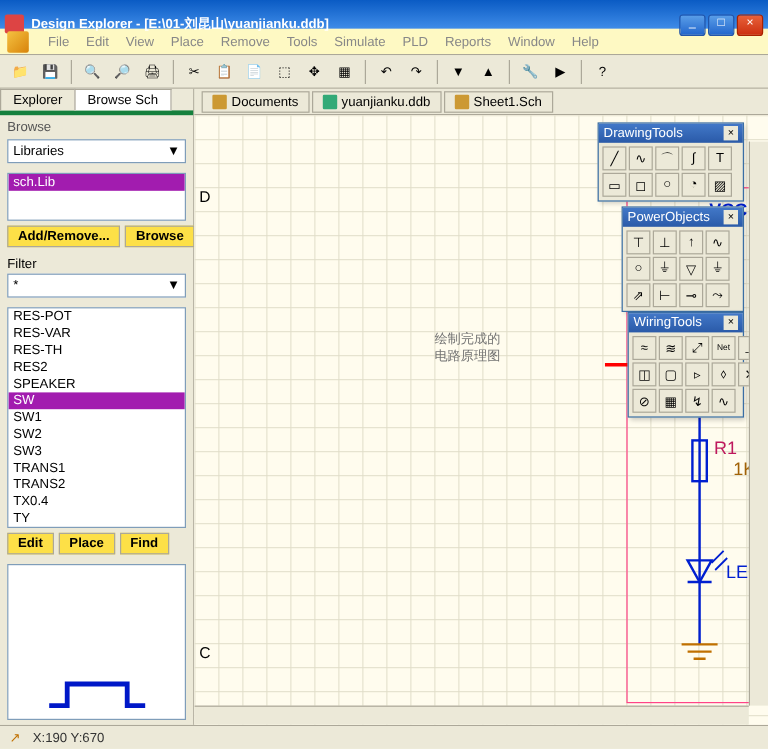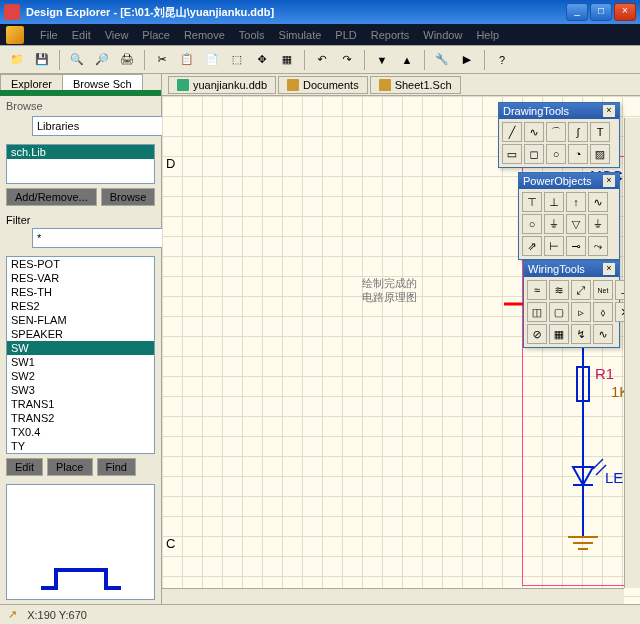--- a/index.html
+++ b/index.html
@@ -1,40 +1,40 @@
 <!DOCTYPE html>
 <html><head>
 <meta charset="utf-8">
 <style>
 * { box-sizing: border-box; margin: 0; padding: 0; font-family: Tahoma, Arial, sans-serif; font-size: 11px; }
 body { background: #ece9d8; width: 640px; height: 624px; overflow: hidden; }
-.titlebar { background: linear-gradient(#0a5bc4, #3f8ce8); height: 24px; color: #fff; display: flex; align-items: center; padding: 12px 4px; }
+.titlebar { background: linear-gradient(#0a5bc4, #3f8ce8); height: 24px; color: #fff; display: flex; align-items: flex-start; padding: 12px 4px; }
 .titlebar-icon { width: 16px; height: 16px; background: #d44; border-radius: 2px; margin-right: 6px; }
 .titlebar-text { flex: 1; font-weight: bold; }
 .win-btns { display: flex; gap: 2px; }
 .win-btn { width: 22px; height: 18px; background: linear-gradient(#5a9ee8,#2266cc); border: 1px solid #2255aa; border-radius: 3px; color: #fff; text-align: center; line-height: 14px; font-size: 10px; }
 .win-btn.close { background: linear-gradient(#e8613a,#cc3010); border-color: #aa2200; }
-.menubar { height: 22px; display: flex; align-items: center; padding: 2px 6px; gap: 2px; background: #0f172a; border-bottom: 1px solid #aca899; }
+.menubar { height: 22px; display: flex; align-items: center; padding: 2px 6px; gap: 2px; background: #fef9c3; border-bottom: 1px solid #aca899; }
 .app-logo { width: 18px; height: 18px; background: linear-gradient(135deg,#f5c242,#d8830a); border-radius: 2px; margin-right: 8px; }
 .menu-item { color: #888; padding: 2px 6px; }
 .toolbar { height: 28px; display: flex; align-items: center; padding: 2px 6px; gap: 3px; background: #ece9d8; border-bottom: 1px solid #aca899; }
 .tbtn { width: 22px; height: 22px; display: flex; align-items: center; justify-content: center; border: 1px solid transparent; border-radius: 2px; }
 .tsep { width: 1px; height: 20px; background: #aca899; margin: 0 3px; }
 .main { display: flex; height: 530px; }
 .sidebar { width: 162px; background: #ece9d8; border-right: 1px solid #aca899; display: flex; flex-direction: column; }
-.side-tabs { height: 22px; display: flex; border-bottom: 6px solid #15803d; }
+.side-tabs { height: 22px; display: flex; border-bottom: 4px solid #15803d; }
 .side-tab { padding: 3px 10px; background: #ece9d8; border: 1px solid #aca899; border-bottom: none; margin-right: -1px; font-size: 11px; }
 .side-tab.active { background: #fff; }
 .panel { padding: 4px 6px; }
 .panel-hdr { font-weight: normal; color: #555; margin-bottom: 4px; }
-.dropdown { width: 100%; height: 20px; border: 1px solid #7f9db9; background: #fff; padding: 0 4px; display: flex; align-items: center; justify-content: space-between; margin-left: 26px; }
+.dropdown { width: 100%; height: 20px; border: 1px solid #7f9db9; background: #fff; padding: 0 4px; display: flex; align-items: center; justify-content: space-between; }
 .listbox { width: 100%; border: 1px solid #7f9db9; background: #fff; overflow-y: auto; }
 .listbox div { padding: 1px 4px; }
-.listbox .selected { background: #0f766e; color: #fff; }
-.btn { border: 1px solid #aca899; background: #737373; padding: 2px 8px; font-size: 11px; }
+.listbox .selected { background: #a21caf; color: #fff; }
+.btn { border: 1px solid #aca899; background: #fde047; padding: 2px 8px; font-size: 11px; font-weight: bold; }
 .btnrow { display: flex; gap: 4px; margin-top: 4px; }
 .preview { flex: 1; border: 1px solid #7f9db9; background: #fff; margin: 4px 6px; min-height: 60px; display: flex; align-items: flex-end; justify-content: center; padding: 6px; }
 .canvas-area { flex: 1; position: relative; background: #ece9d8; }
 .doc-tabs { height: 22px; display: flex; align-items: center; padding: 0 6px; border-bottom: 1px solid #aca899; gap: 2px; }
 .doc-tab { padding: 2px 8px; border: 1px solid #aca899; background: #ece9d8; font-size: 11px; display: flex; align-items: center; gap: 4px; }
 .doc-tab .dicon { width: 12px; height: 12px; background: #3a7c2a; border-radius: 1px; }
 .canvas { position: absolute; top: 22px; left: 0; right: 0; bottom: 0; background: #fffcee; overflow: hidden; }
 .grid { position: absolute; inset: 0; background-image: linear-gradient(#e0ddc8 1px, transparent 1px), linear-gradient(90deg, #e0ddc8 1px, transparent 1px); background-size: 20px 20px; }
 .border-mark { position: absolute; color: #000; font-size: 13px; }
 .schematic { position: absolute; left: 360px; top: 60px; width: 140px; height: 430px; border: 1px solid #f48; }
@@ -133,21 +133,20 @@
         <span>*</span>
         <span>▼</span>
       </div>
     </div>
     <div class="panel" style="flex:1;display:flex;flex-direction:column">
       <div class="listbox" style="flex:1" id="complist">
           <div>RES-POT</div>
           <div>RES-VAR</div>
           <div>RES-TH</div>
           <div>RES2</div>
-          <div>SEN-FLAM</div>
           <div>SPEAKER</div>
           <div class="selected">SW</div>
           <div>SW1</div>
           <div>SW2</div>
           <div>SW3</div>
           <div>TRANS1</div>
           <div>TRANS2</div>
           <div>TX0.4</div>
           <div>TY</div>
         </div>
@@ -160,26 +159,26 @@
     <div class="preview">
       <svg width="90" height="30">
           <path d="M5 25 h15 v-18 h50 v18 h15" stroke="#0018c8" stroke-width="4" fill="none"></path>
         </svg>
     </div>
   </div>
 
   <div class="canvas-area">
     <div class="doc-tabs">
       <div class="doc-tab">
+          <span class="dicon" style="background:#c93"></span>
+          <span>Documents</span>
+        </div>
+      <div class="doc-tab">
           <span class="dicon" style="background:#3a7"></span>
           <span>yuanjianku.ddb</span>
-        </div>
-      <div class="doc-tab">
-          <span class="dicon" style="background:#c93"></span>
-          <span>Documents</span>
         </div>
       <div class="doc-tab">
           <span class="dicon" style="background:#c93"></span>
           <span>Sheet1.Sch</span>
         </div>
     </div>
     <div class="canvas">
       <div class="grid"></div>
       <div class="border-mark" style="left:4px;top:60px">D</div>
       <div class="border-mark" style="left:4px;top:440px">C</div>

